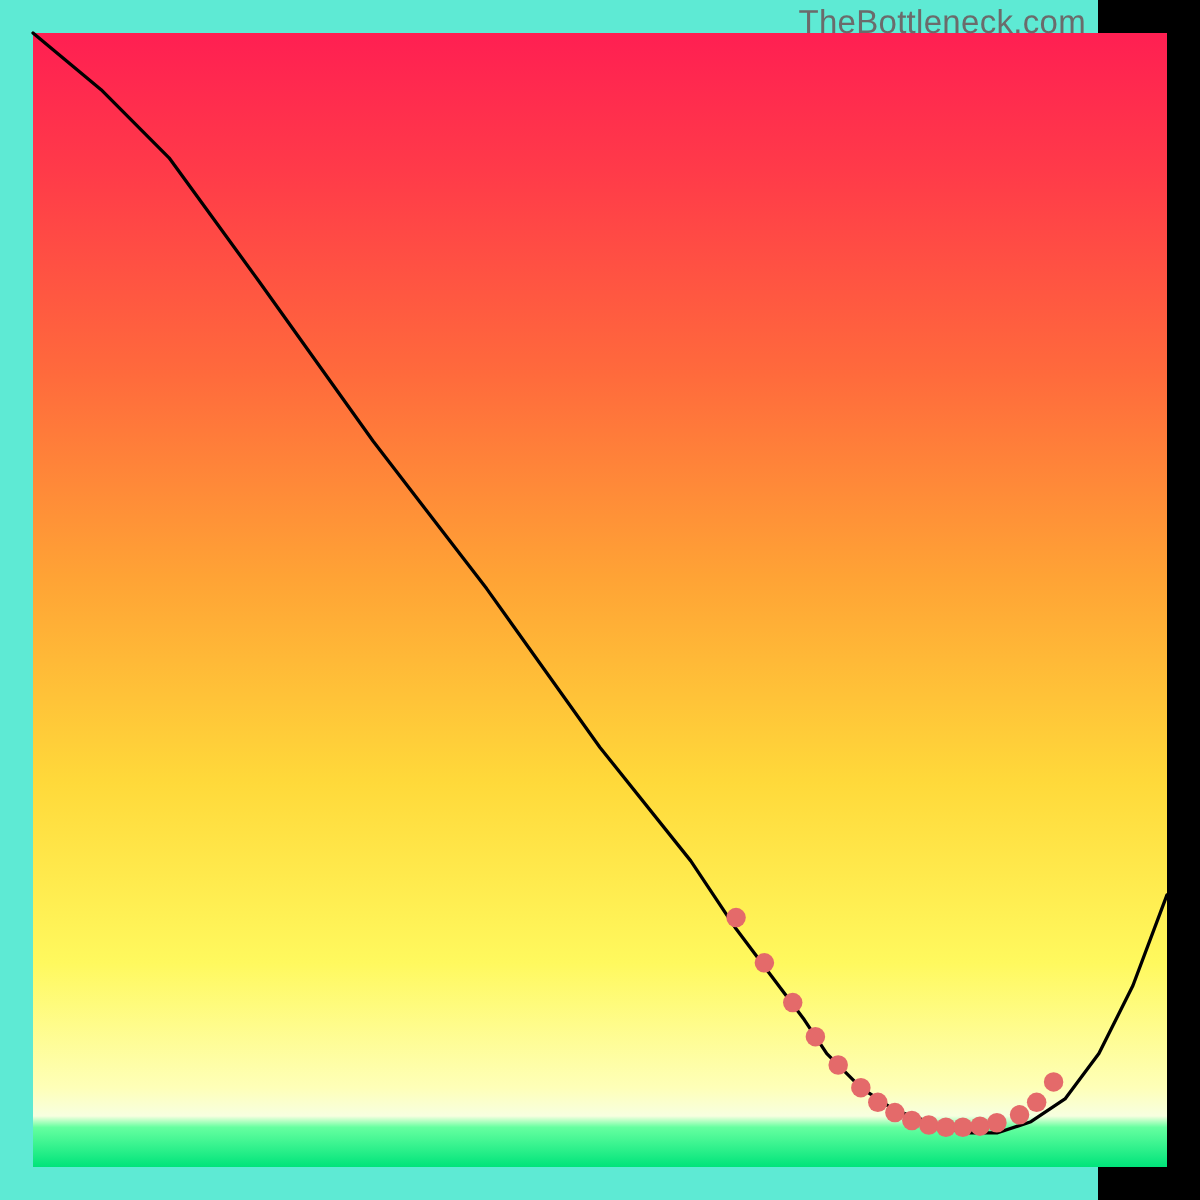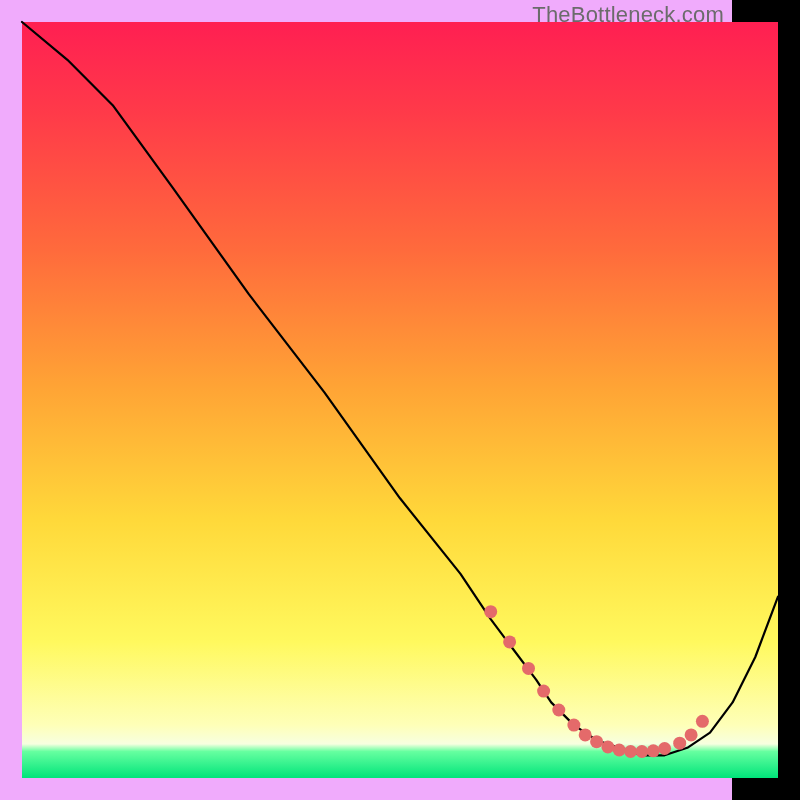--- a/index.html
+++ b/index.html
@@ -8,21 +8,21 @@
     width: 800px;
     height: 800px;
     background: #000;
     overflow: hidden;
     font-family: Arial, Helvetica, sans-serif;
   }
   .stage {
     position: relative;
     width: 732px;
     height: 800px;
-    background: #f0abfc;
+    background: #5eead4;
   }
   .plot {
     position: absolute;
     left: 22px;
     top: 22px;
     width: 756px;
     height: 756px;
     
     background: linear-gradient(
       to bottom,

